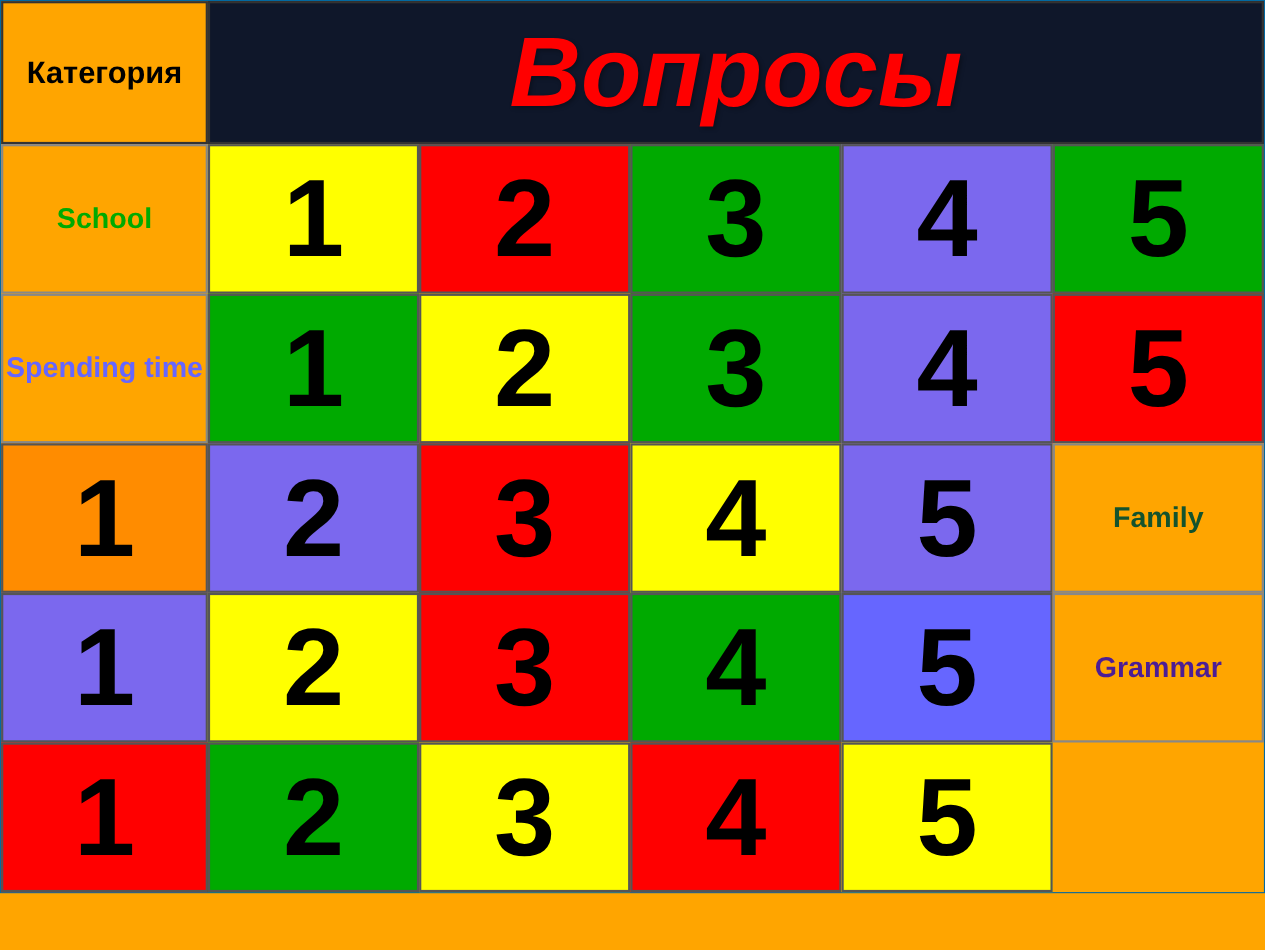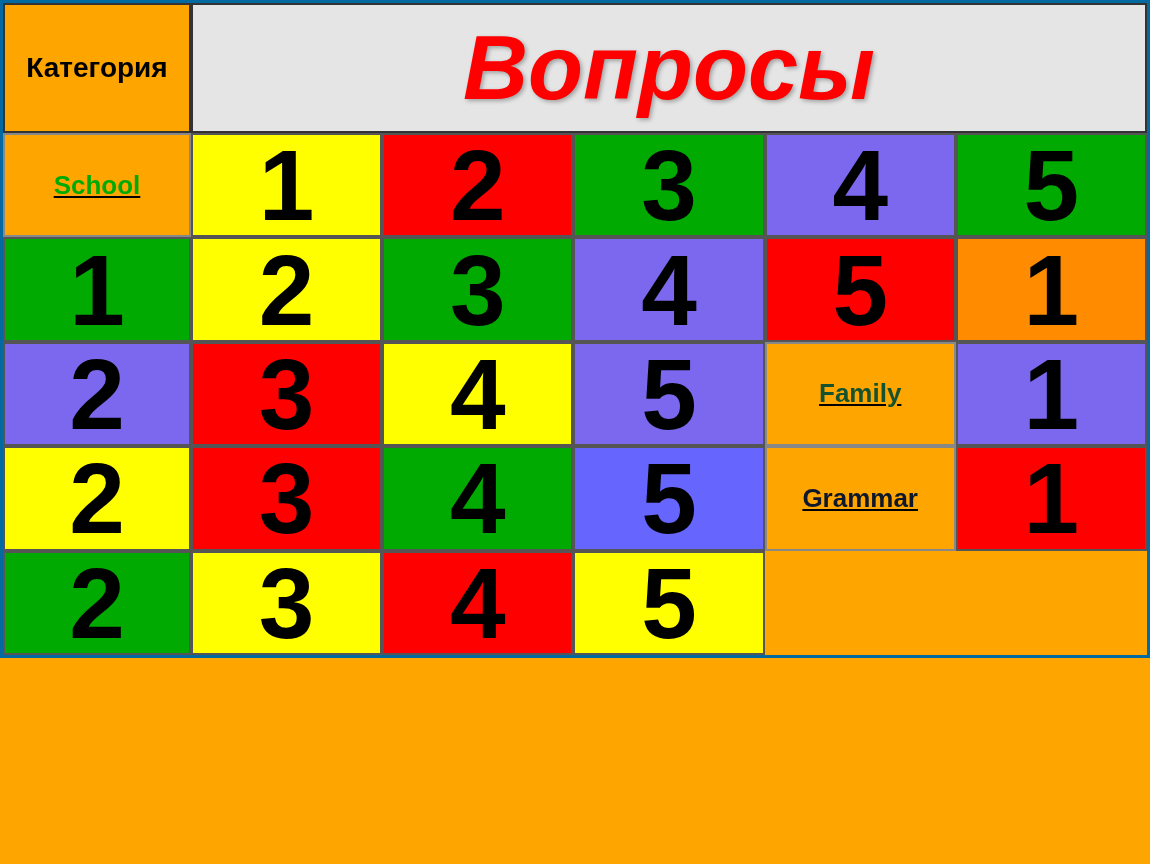--- a/index.html
+++ b/index.html
@@ -7,37 +7,37 @@
     body {
       width: 1150px;
       height: 864px;
       overflow: hidden;
       font-family: 'Arial Black', Arial, sans-serif;
       background: #FFA500;
     }
 
     .grid-container {
       width: 1150px;
-      height: 658px;
+      height: 812px;
       display: grid;
       grid-template-columns: 188px repeat(5, 1fr);
       grid-template-rows: 130px repeat(5, 1fr);
-      border: 3px solid #0369a1;
+      border: 1px solid #0369a1;
     }
 
     .header-category {
       background: #FFA500;
       display: flex;
       align-items: center;
       justify-content: center;
       border: 2px solid #333;
     }
 
     .header-title {
-      background: #e5e5e5;
+      background: #0f172a;
       grid-column: 2 / 7;
       display: flex;
       align-items: center;
       justify-content: center;
       border: 2px solid #333;
     }
 
     .header-title-text {
       font-size: 90px;
       font-weight: 900;
@@ -53,21 +53,20 @@
       text-align: center;
       line-height: 1.2;
     }
 
     .category-cell {
       background: #FFA500;
       display: flex;
       align-items: center;
       justify-content: center;
       border: 2px solid #888;
-      text-decoration: underline;
     }
 
     .category-label {
       font-size: 26px;
       font-weight: 900;
       text-align: center;
       line-height: 1.2;
     }
 
     .number-cell {
@@ -90,21 +89,21 @@
     .bg-red     { background: #FF0000; }
     .bg-green   { background: #00AA00; }
     .bg-purple  { background: #7B68EE; }
     .bg-orange  { background: #FF8C00; }
     .bg-blue    { background: #6666FF; }
 
     .cat-school    { color: #00AA00; }
     .cat-spending  { color: #6666FF; }
     .cat-shopping  { color: #FF8C00; }
     .cat-family    { color: #14532d; }
-    .cat-grammar   { color: #0f172a; }
+    .cat-grammar   { color: #4c1d95; }
   </style>
 </head>
 <body>
 
 <div class="grid-container">
 
   <div class="header-category">
     <span class="header-category-text">Категория</span>
   </div>
   <div class="header-title">
@@ -123,20 +122,23 @@
   <div class="number-cell bg-green">
     <span>3</span>
   </div>
   <div class="number-cell bg-purple">
     <span>4</span>
   </div>
   <div class="number-cell bg-green">
     <span>5</span>
   </div>
 
+  <div class="category-cell">
+    <span class="category-label cat-spending">Spending time</span>
+  </div>
   <div class="number-cell bg-green">
     <span>1</span>
   </div>
   <div class="number-cell bg-yellow">
     <span>2</span>
   </div>
   <div class="number-cell bg-green">
     <span>3</span>
   </div>
   <div class="number-cell bg-purple">

